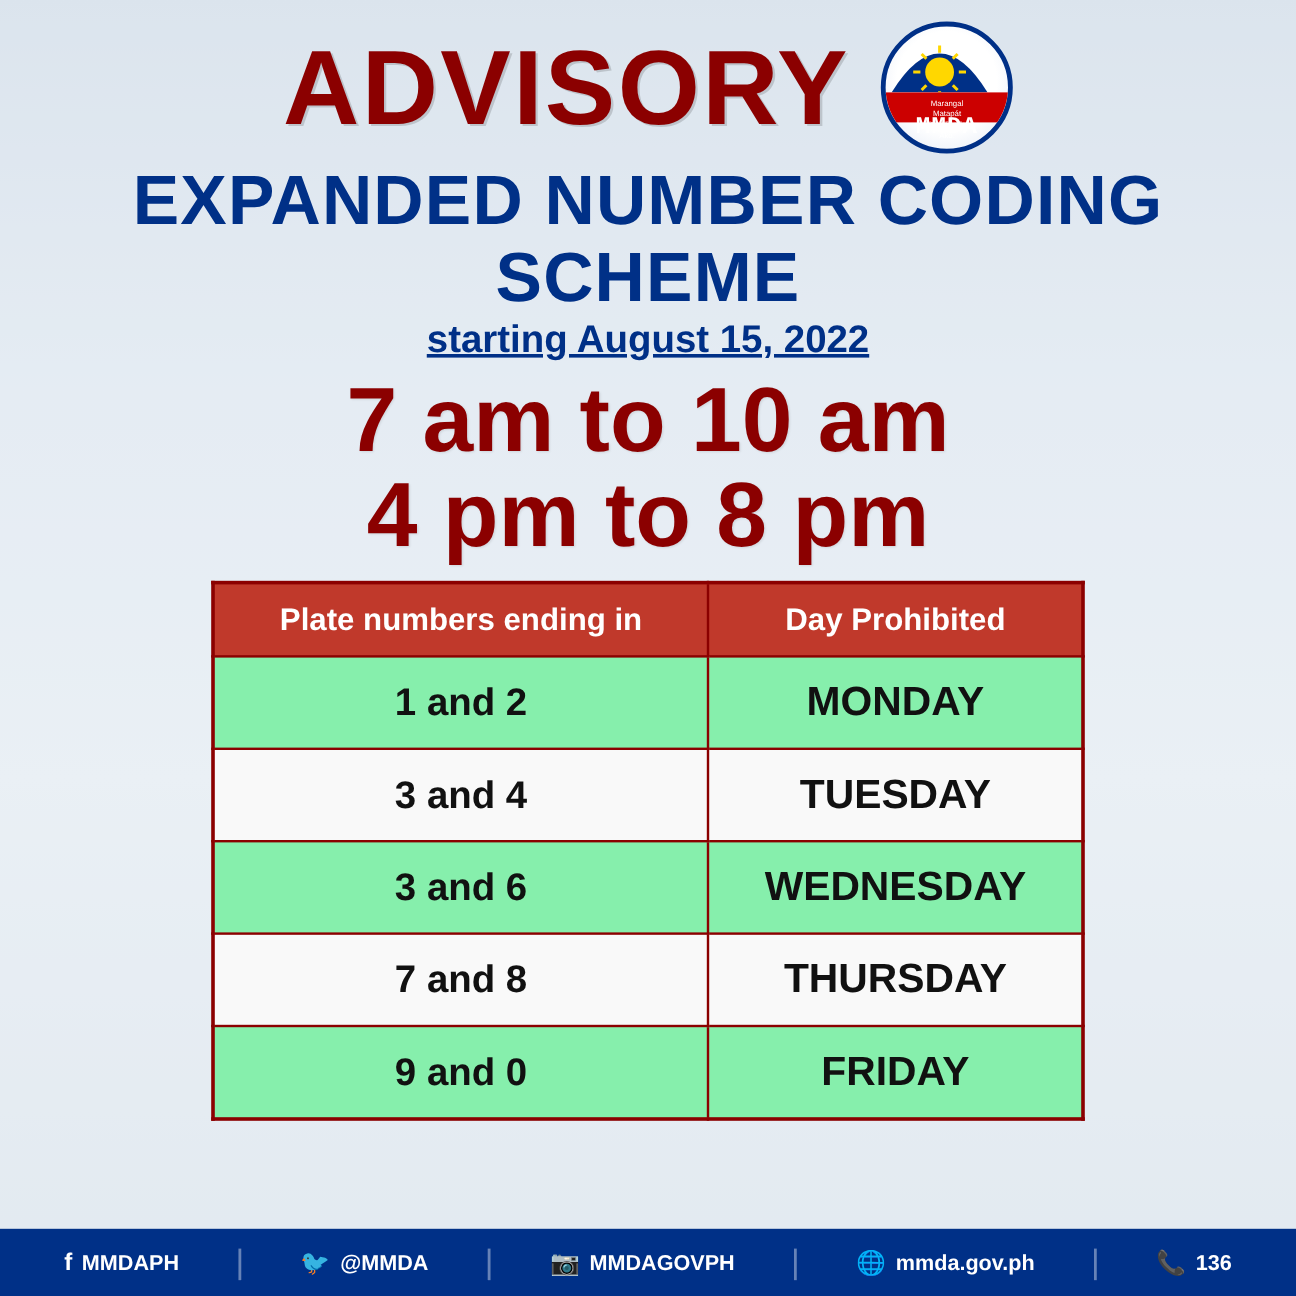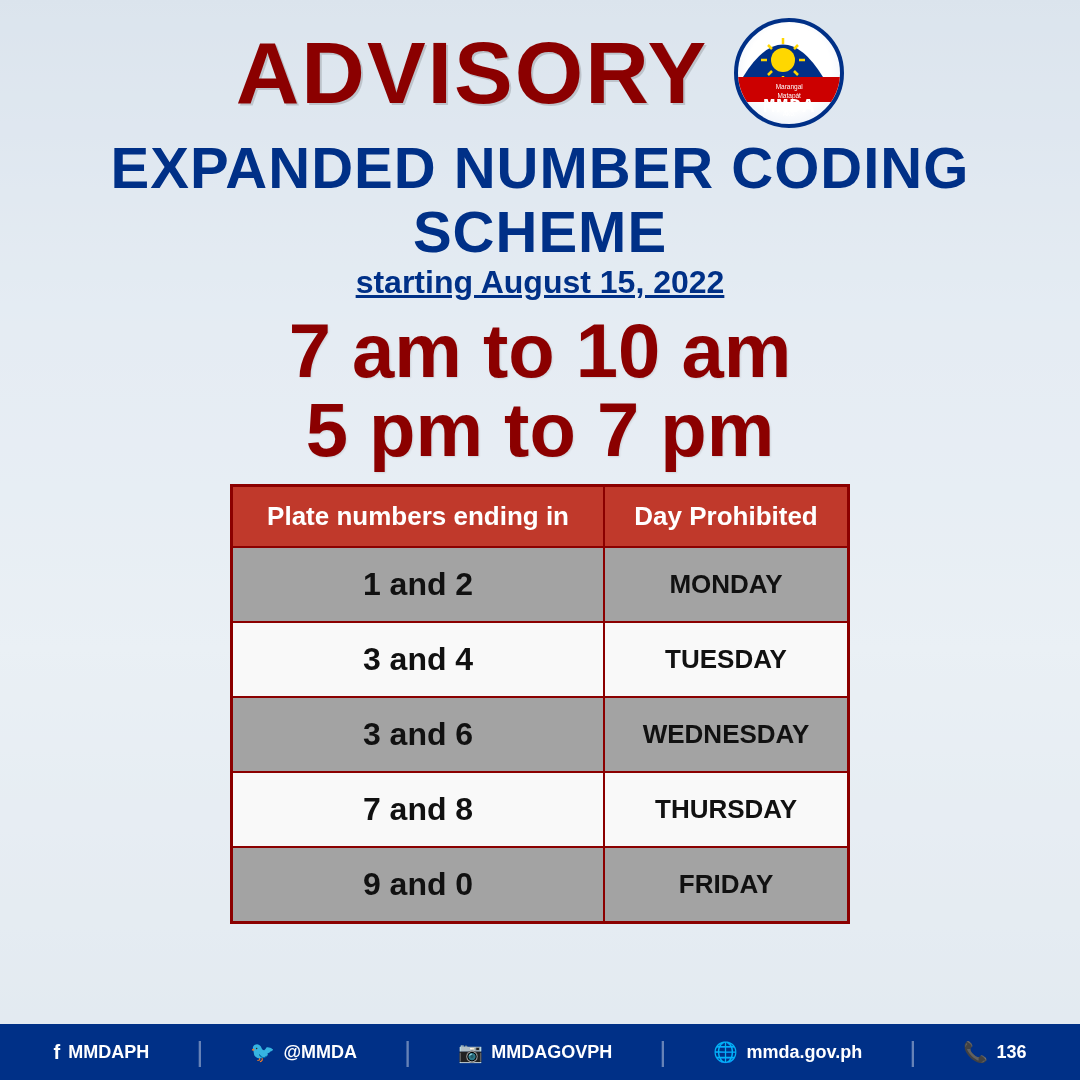--- a/index.html
+++ b/index.html
@@ -114,59 +114,59 @@
     .time-text {
       font-size: 76px;
       font-weight: 900;
       color: #8b0000;
       line-height: 1.05;
       text-shadow: 1px 1px 2px rgba(0,0,0,0.1);
     }
 
     
     .coding-table {
-      width: 620px;
+      width: 728px;
       border-collapse: collapse;
       margin-top: 14px;
       border: 3px solid #8b0000;
     }
 
     .coding-table thead tr {
       background-color: #c0392b;
     }
 
     .coding-table thead th {
       color: #fff;
       font-size: 26px;
       font-weight: 700;
       padding: 14px 20px;
       text-align: center;
       border: 2px solid #8b0000;
     }
 
     .coding-table tbody tr {
-      background: #a3a3a3;
+      background: #86efac;
     }
 
     .coding-table tbody tr:nth-child(even) {
       background: #f9f9f9;
     }
 
     .coding-table tbody td {
       font-size: 32px;
       font-weight: 800;
       text-align: center;
       padding: 18px 20px;
       border: 2px solid #8b0000;
       color: #111;
     }
 
     .coding-table tbody td.day-col {
       text-transform: uppercase;
-      font-size: 26px;
+      font-size: 34px;
     }
 
     
     .footer {
       position: absolute;
       bottom: 0;
       left: 0;
       right: 0;
       height: 56px;
       background: #003087;
@@ -272,21 +272,21 @@
   <div class="subtitle-block">
     <div class="subtitle-main">EXPANDED NUMBER CODING SCHEME</div>
     <div class="subtitle-sub">starting August 15, 2022</div>
   </div>
 
   <div class="time-block">
     <div class="time-text">7 am to 10 am</div>
   </div>
 
   <div class="time-block">
-    <div class="time-text">5 pm to 7 pm</div>
+    <div class="time-text">4 pm to 8 pm</div>
   </div>
 
   <table class="coding-table">
     <thead>
       <tr>
         <th>Plate numbers ending in</th>
         <th>Day Prohibited</th>
       </tr>
     </thead>
     <tbody id="table-body">

